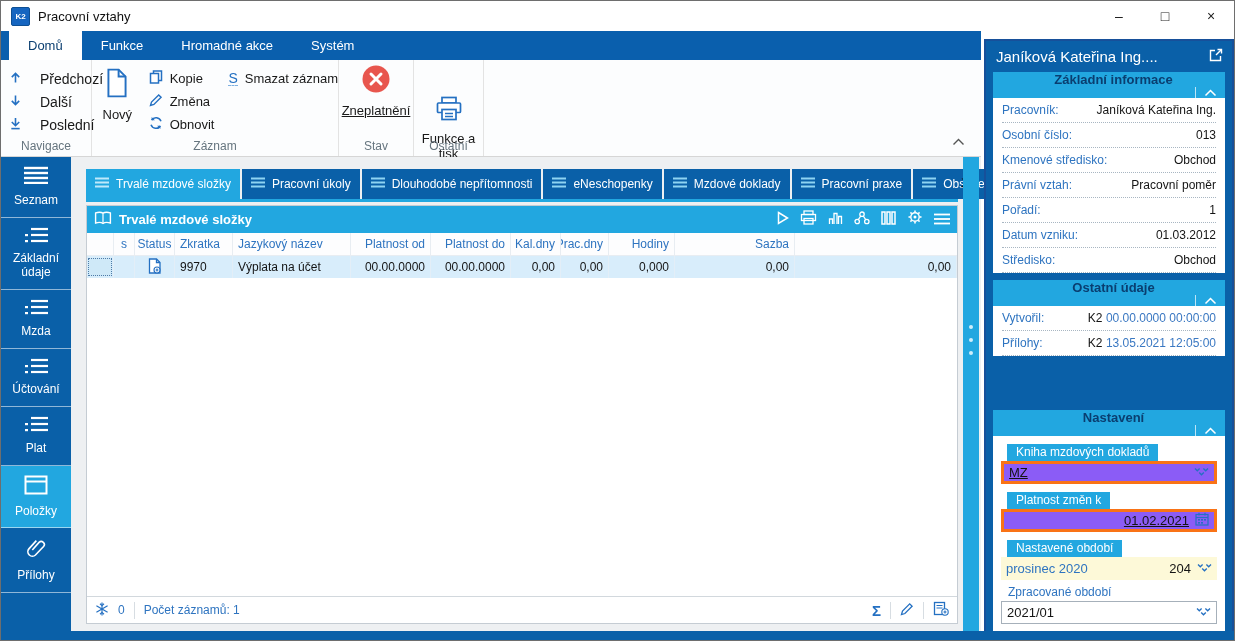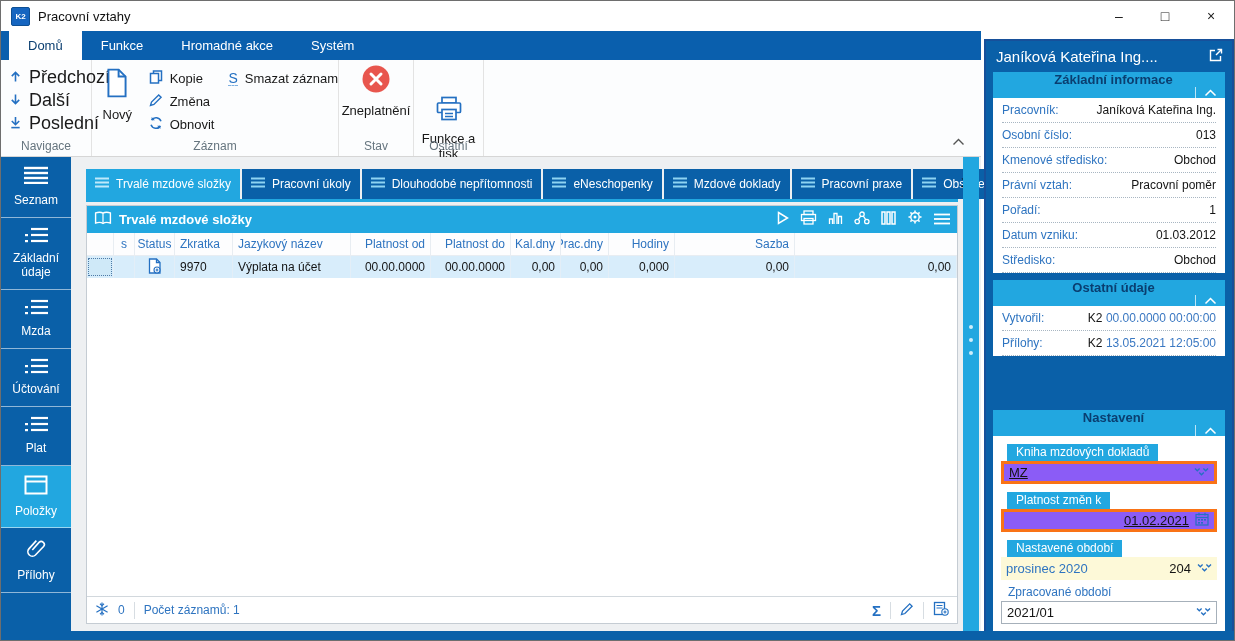--- a/index.html
+++ b/index.html
@@ -15,21 +15,21 @@
   .win-btn { width:46px; height:100%; display:flex; align-items:center; justify-content:center; font-size:14px; color:#222; cursor:default; }
 
   
   .ribbon-tabs { position:absolute; top:30px; left:0; width:980px; height:29px; background:#0a5fad; display:flex; padding-left:8px; }
   .rtab { padding:0 19px; line-height:29px; font-size:13px; color:#fff; }
   .rtab.active { background:#fff; color:#0a3e70; }
   .ribbon-body { position:absolute; top:59px; left:0; width:980px; height:97px; background:#fcfdfe; border-bottom:1px solid #d6d6d6; display:flex; }
   .rgroup { position:relative; height:100%; border-right:1px solid #e3e3e3; }
   .glabel { position:absolute; bottom:3px; left:0; width:100%; text-align:center; font-size:12px; color:#66757f; }
   .nav-col { padding:7px 0 0 8px; display:flex; flex-direction:column; }
-  .nav-item { display:flex; gap:7px; align-items:flex-start; height:23px; font-size:18px; color:#191919; white-space:nowrap; }
+  .nav-item { display:flex; gap:18px; align-items:center; height:23px; font-size:14px; color:#191919; white-space:nowrap; }
   .g-zaznam { display:flex; padding:4px 0 0 8px; gap:14px; }
   .big-btn { display:flex; flex-direction:column; align-items:center; text-align:center; font-size:13px; color:#191919; padding-top:4px; gap:6px; width:58px; }
   .rec-col { display:flex; flex-direction:column; padding-top:3px; }
   .rec-item { display:flex; gap:7px; align-items:center; height:23px; font-size:13px; color:#191919; white-space:nowrap; }
   .s-strike { color:#2470c2; font-size:14px; border-bottom:1px dashed #7fb0e0; line-height:13px; }
   .ribbon-collapse { position:absolute; right:16px; bottom:6px; }
 
   
   .sidebar { position:absolute; top:156px; left:0; width:70px; bottom:0; background:#0a60a8; display:flex; flex-direction:column; }
   .sb-item { display:flex; flex-direction:column; align-items:center; justify-content:center; gap:6px; padding:9px 2px; border-bottom:1px solid rgba(255,255,255,.55); color:#fff; font-size:12px; text-align:center; line-height:1.15; min-height:55px; }
@@ -181,21 +181,21 @@
       <div class="rec-col">
         <div class="rec-item">
           <span class="s-strike">S</span>
           <span>Smazat záznam</span>
         </div>
       </div>
       <div class="glabel">Záznam</div>
     </div>
 
     <div class="rgroup" style="width:75px;">
-      <div class="big-btn" style="width:100%;">
+      <div class="big-btn" style="width:100%;text-decoration:underline;">
         <span><svg width="30" height="30" viewBox="0 0 30 30">
               <circle cx="15" cy="15" r="13.5" fill="#e8564e"></circle>
               <path d="M10 10l10 10M20 10L10 20" stroke="#fff" stroke-width="3" stroke-linecap="round"></path>
             </svg></span>
         <span>Zneplatnění</span>
       </div>
       <div class="glabel">Stav</div>
     </div>
 
     <div class="rgroup" style="width:70px;">

